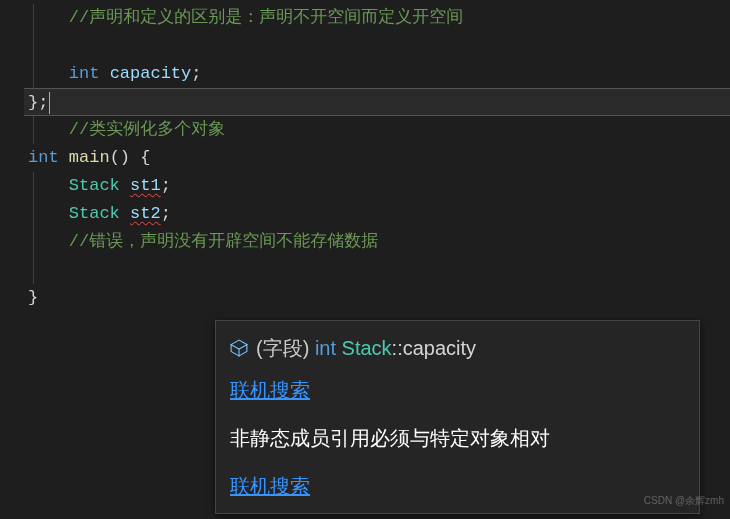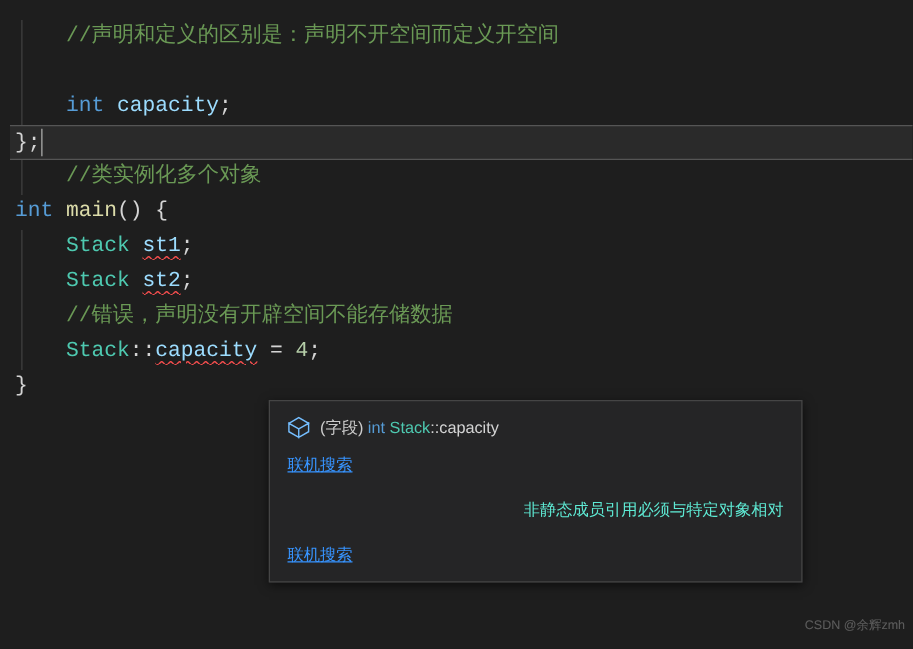--- a/index.html
+++ b/index.html
@@ -10,21 +10,22 @@
       line-height: 28px;
       width: 730px;
       height: 519px;
       overflow: hidden;
       position: relative;
       color: #d4d4d4;
     }
     .editor {
       position: relative;
       padding-left: 8px;
-      padding-top: 16px;
+      padding-top: 4px;
+      margin-left: 16px;
     }
     .line {
       display: flex;
       white-space: pre;
       height: 28px;
       position: relative;
     }
     .indent-guide {
       position: absolute;
       left: 10px;
@@ -61,26 +62,26 @@
       text-decoration-line: underline;
       text-decoration-style: wavy;
       text-decoration-color: #f14c4c;
       text-decoration-thickness: 1.2px;
       text-underline-offset: 3px;
     }
     .tooltip {
       position: absolute;
       left: 215px;
       top: 320px;
-      width: 427px;
+      width: 485px;
       background: #252526;
       border: 1px solid #454545;
       box-shadow: 0 2px 8px rgba(0,0,0,0.6);
       font-family: 'Segoe UI', 'Microsoft YaHei', sans-serif;
-      font-size: 13px;
+      font-size: 20px;
       color: #cccccc;
       padding: 4px 0;
       line-height: 1.7;
     }
     .tooltip-row {
       padding: 6px 14px;
       display: flex;
       align-items: center;
       gap: 8px;
     }
@@ -88,21 +89,21 @@
     .tooltip-icon {
       width: 18px;
       height: 18px;
       flex-shrink: 0;
     }
     .tooltip-link { color: #3794ff; cursor: pointer; text-decoration: underline; }
     .tooltip-kw { color: #569cd6; }
     .tooltip-type { color: #4ec9b0; }
     .tooltip-plain { color: #d4d4d4; }
     .tooltip-label { color: #cccccc; }
-    .tooltip-err { color: #5eead4; padding-top: 8px; padding-bottom: 8px; justify-content: flex-end; }
+    .tooltip-err { color: #ffffff; padding-top: 8px; padding-bottom: 8px; }
     .watermark {
       position: absolute;
       right: 6px;
       bottom: 4px;
       font-size: 10px;
       color: rgba(255,255,255,0.28);
       font-family: 'Segoe UI', sans-serif;
     }
   </style>
 </head>
@@ -148,21 +149,20 @@
     <span class="line-content">    <span class="type">Stack</span> <span class="var squiggle">st2</span><span class="punct">;</span></span>
   </div>
 
   <div class="line">
     <span class="indent-guide g2"></span>
     <span class="line-content">    <span class="comment">//错误，声明没有开辟空间不能存储数据</span></span>
   </div>
 
   <div class="line">
     <span class="indent-guide g2"></span>
-    <span class="line-content">    <span class="type">Stack</span><span class="punct">::</span><span class="var squiggle">capacity</span><span> </span><span class="op">=</span><span> </span><span class="num">4</span><span class="punct">;</span></span>
   </div>
 
   <div class="line">
     <span class="line-content"><span class="punct">}</span></span>
   </div>
 
 </div>
 
 <div class="tooltip">
   <div class="tooltip-row sig">

